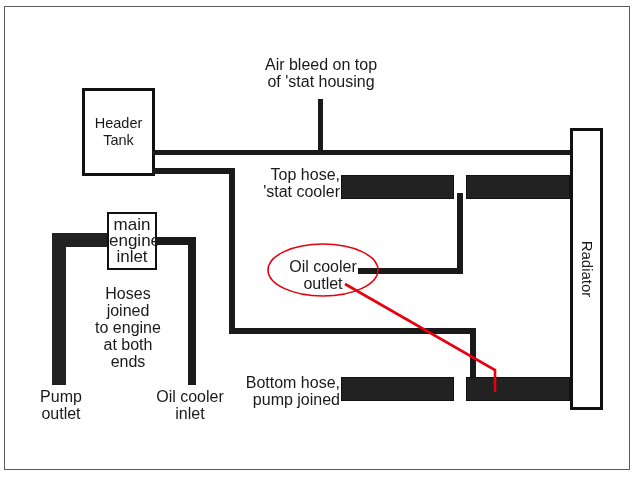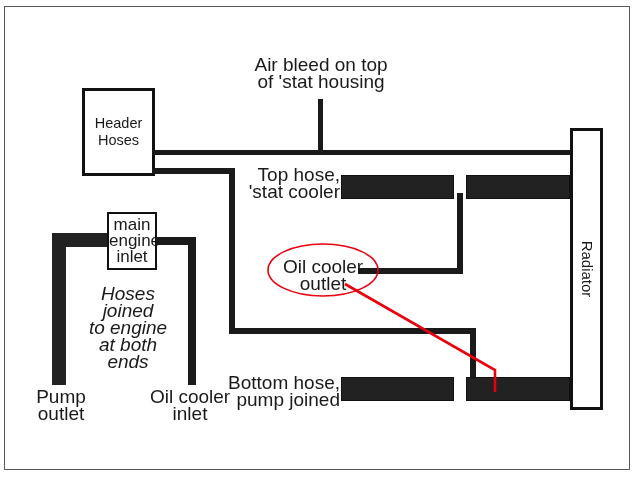--- a/index.html
+++ b/index.html
@@ -22,21 +22,21 @@
     left: 4px;
     top: 6px;
     width: 626px;
     height: 464px;
     border: 1px solid #5a5a5a;
     box-sizing: border-box;
   }
   .lbl {
     position: absolute;
     color: #1a1a1a;
-    font-size: 19px;
+    font-size: 16px;
     line-height: 17px;
     white-space: pre;
   }
   .lbl.center { text-align: center; }
   .lbl.right  { text-align: right; }
 
   
   .hose {
     position: absolute;
     background: #222222;
@@ -87,21 +87,21 @@
 </style>
 </head>
 <body>
 
 <div id="diagram-root">
 
   <div id="frame-border"></div>
 
   <div class="box" style="left:82px; top:88px; width:73px; height:88px;">
     <div class="box-label">Header
-Hoses</div>
+Tank</div>
   </div>
 
   <div class="pipe" style="left:152px; top:150px; width:418px; height:5px;"></div>
 
   <div class="pipe" style="left:318px; top:99px; width:5px; height:53px;"></div>
 
   <div class="pipe" style="left:152px; top:168px; width:82px; height:6px;"></div>
 
   <div class="pipe" style="left:229px; top:168px; width:6px; height:165px;"></div>
 
@@ -141,21 +141,21 @@
 
   <div class="lbl right" style="left:200px; top:166px; width:140px;">Top hose,
 'stat cooler</div>
 
   <div class="lbl center" style="left:268px; top:258px; width:110px;">Oil cooler
 outlet</div>
 
   <div class="lbl right" style="left:200px; top:374px; width:140px;">Bottom hose,
 pump joined</div>
 
-  <div class="lbl center" style="left:78px; top:285px; width:100px;font-style:italic;">Hoses
+  <div class="lbl center" style="left:78px; top:285px; width:100px;">Hoses
 joined
 to engine
 at both
 ends</div>
 
   <div class="lbl center" style="left:24px; top:388px; width:74px;">Pump
 outlet</div>
 
   <div class="lbl center" style="left:134px; top:388px; width:112px;">Oil cooler
 inlet</div>

